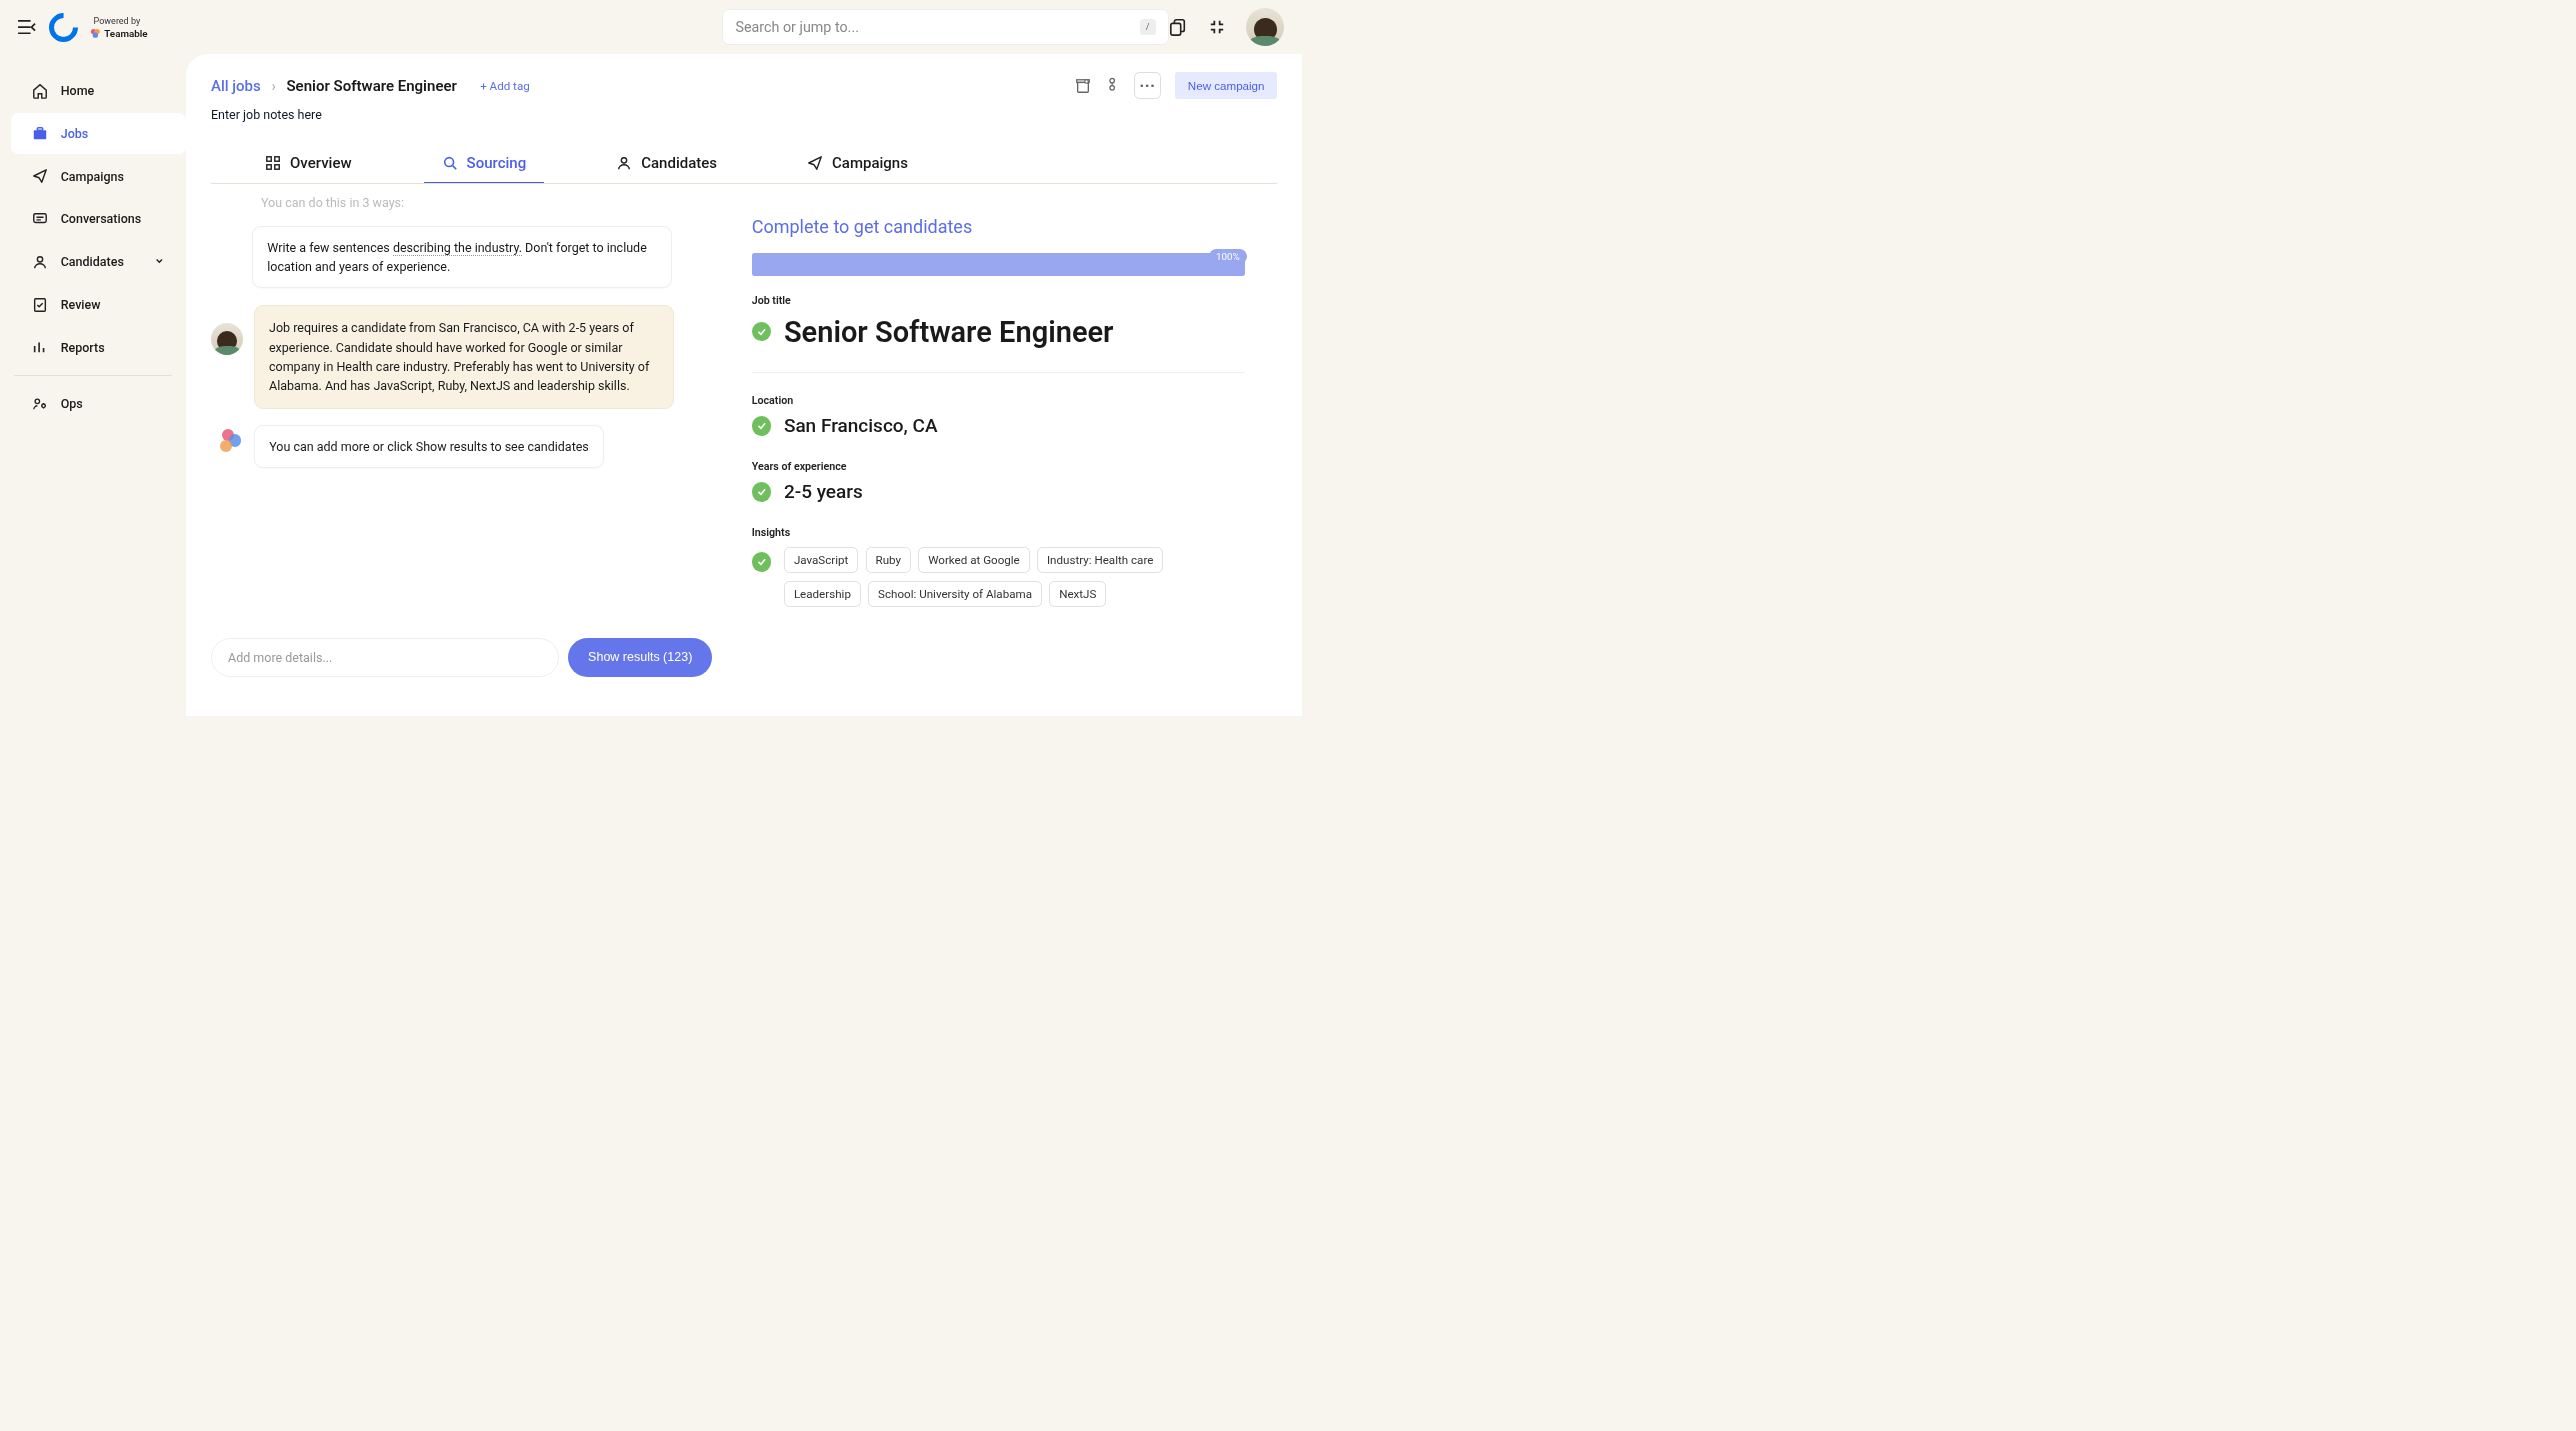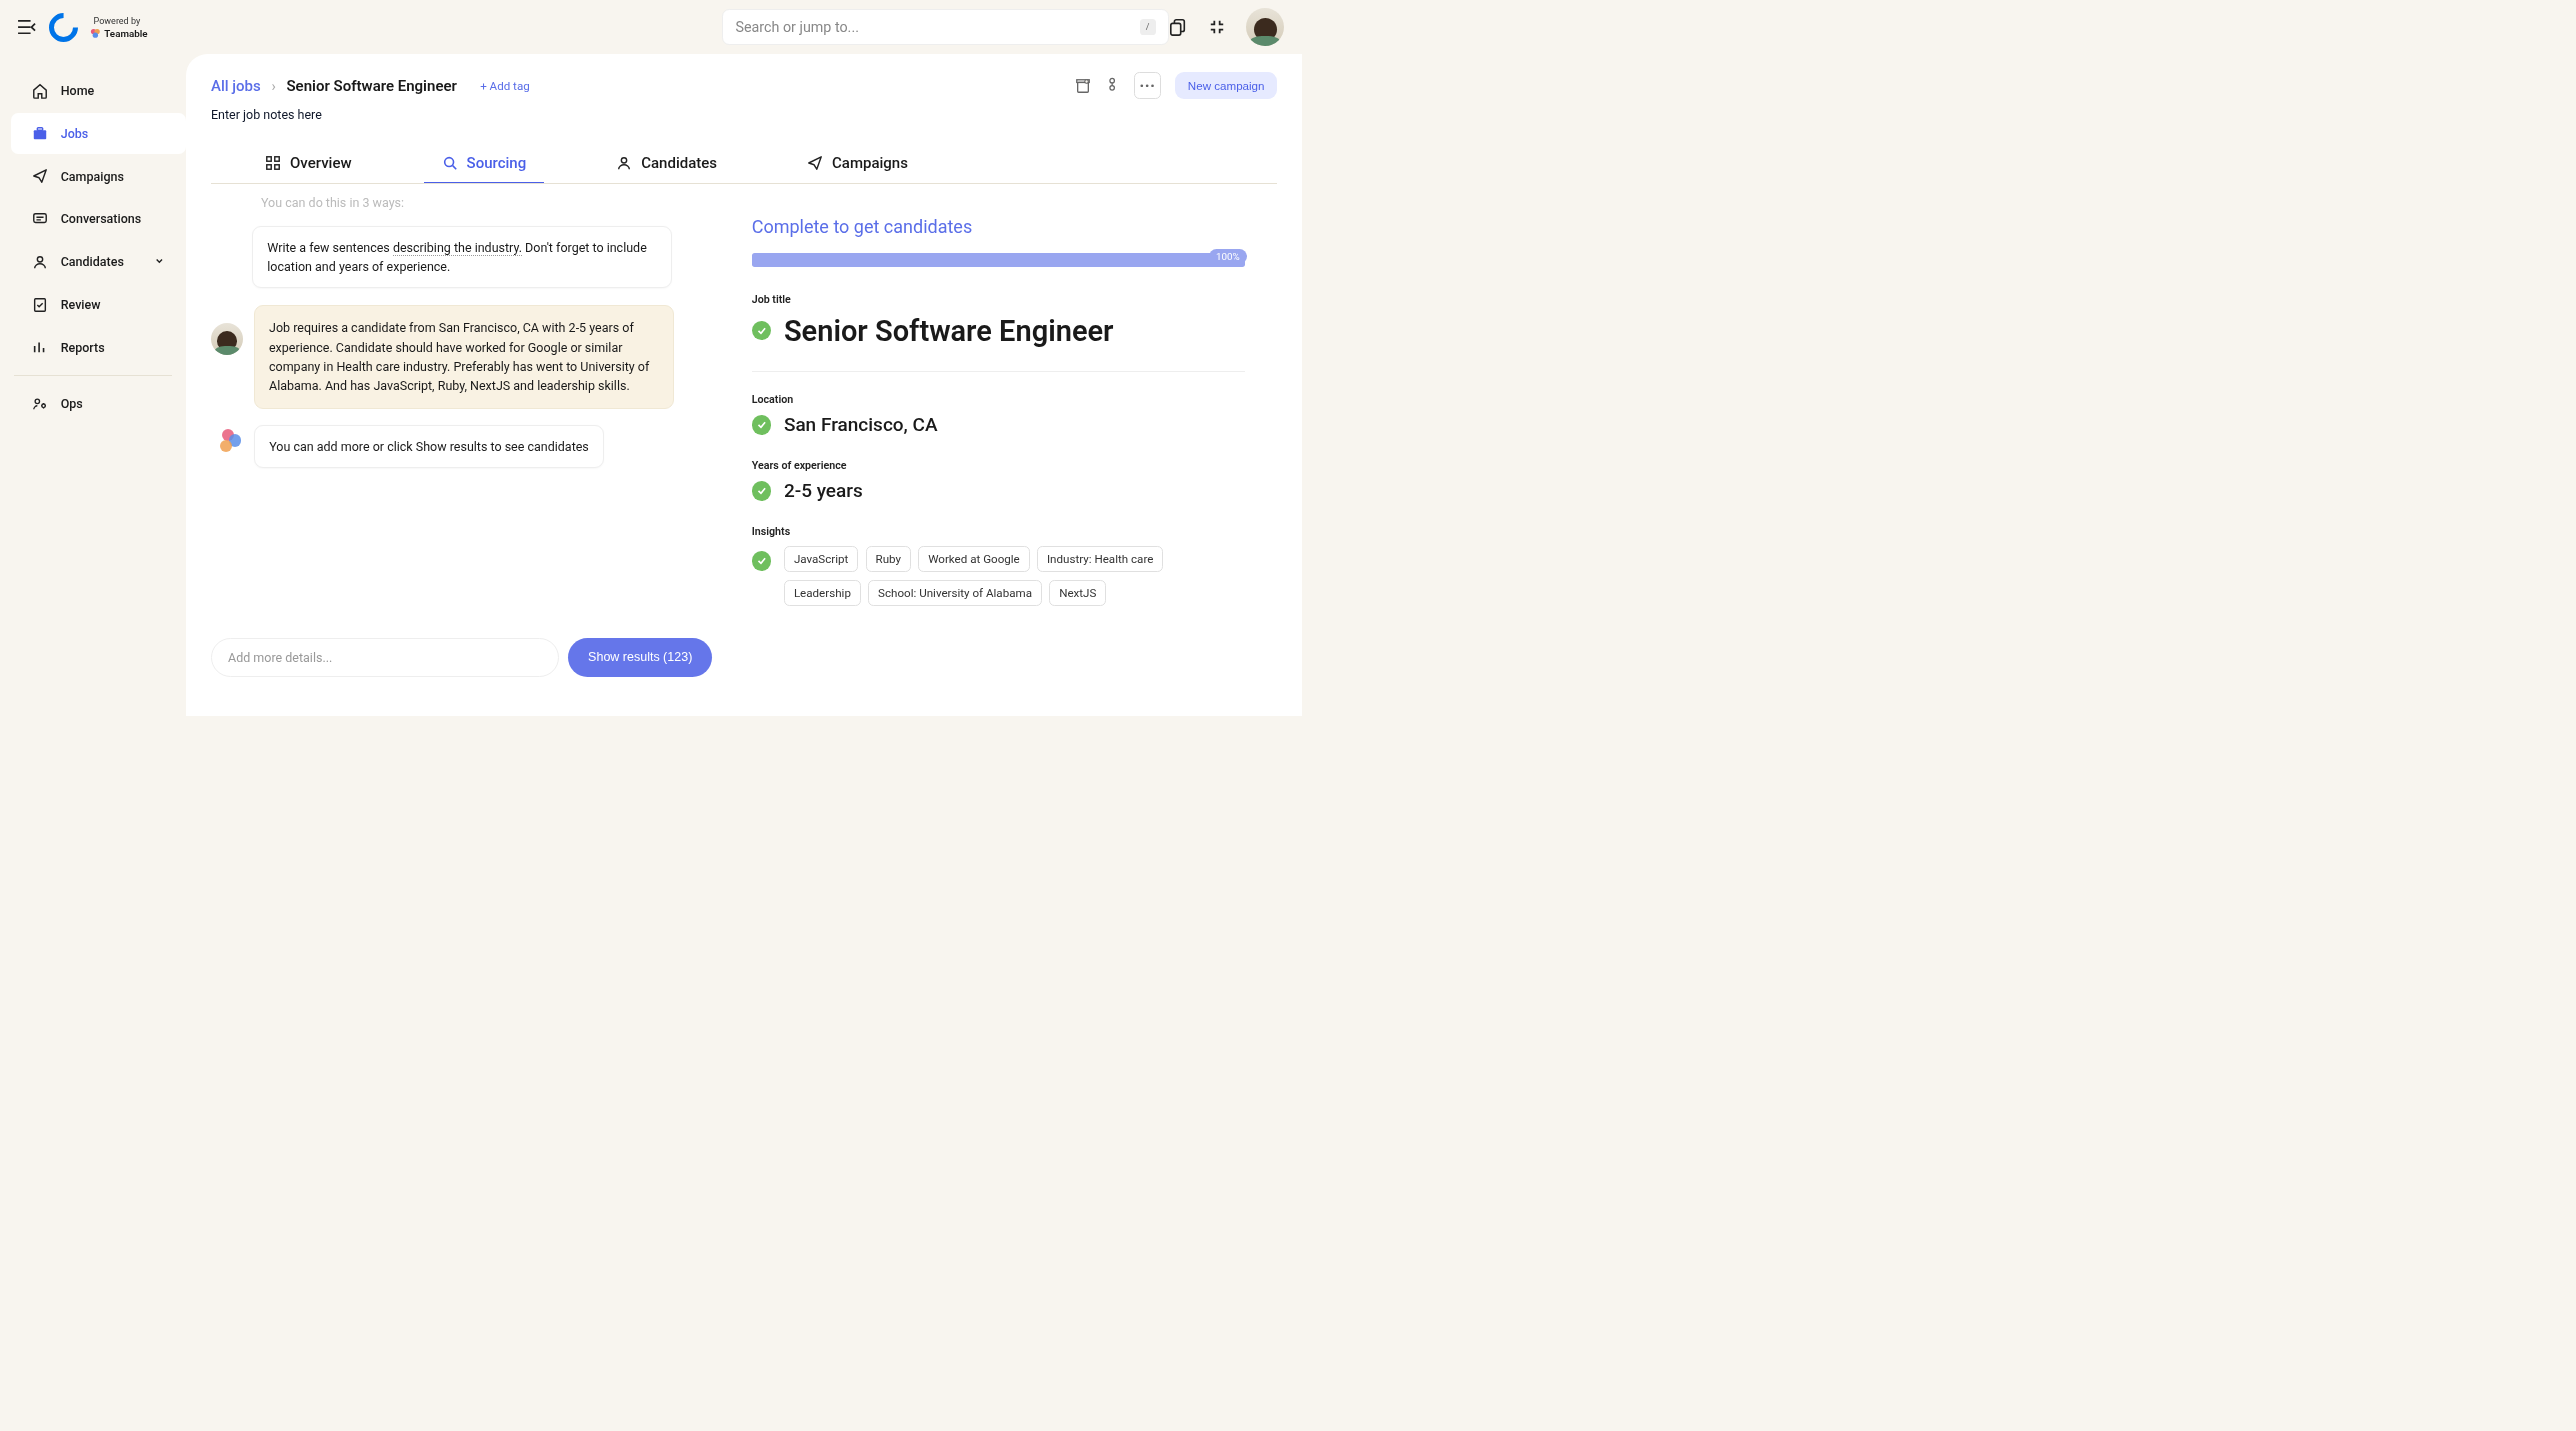--- a/index.html
+++ b/index.html
@@ -32,21 +32,21 @@
 .chev { margin-left:auto; }
 
 
 .main { flex:1; background:#fff; border-radius:21.5px 0 0 0; margin-left:0; padding: 18px 25px; overflow:hidden; display:flex; flex-direction:column;}
 .breadcrumb-row { display:flex; align-items:center; gap:10.7px; }
 .breadcrumb-link { color:#5a6ee8; font-size:15px; font-weight:500;}
 .chev-sep { color:#aaa; font-size:14.3px;}
 .job-title { font-size:15px; font-weight:600; }
 .add-tag { color:#5a6ee8; font-size:11.6px; margin-left:12.5px; cursor:pointer;}
 .header-actions { margin-left:auto; display:flex; align-items:center; gap:14.3px; }
-.new-campaign { background:#e6eaff; color:#4a5fe8; border:none; border-radius:9px; padding:7.2px 12.5px; font-size:11.6px; font-weight:500; cursor:pointer;}
+.new-campaign { background:#e6eaff; color:#4a5fe8; border:none; border-radius:3px; padding:7.2px 12.5px; font-size:11.6px; font-weight:500; cursor:pointer;}
 .more-btn { border:0.9px solid #ddd; border-radius:5.4px; width:27px;height:27px;display:flex;align-items:center;justify-content:center;cursor:pointer;}
 .notes-input { color:#0f172a; font-size:12.5px; margin-top:7.2px; }
 
 .tabs { display:flex; gap:54px; border-bottom:0.9px solid #e6e1d4; margin-top:21.5px; padding:0 36px;}
 .tab { display:flex; align-items:center; gap:9px; padding:10.7px 18px; font-size:15px; font-weight:500; cursor:pointer; border-bottom:1.8px solid transparent;}
 .tab.active { color:#4a5fe8; border-bottom-color:#4a5fe8;}
 
 .content-row { display:flex; gap:29px; flex:1; margin-top:0; overflow:hidden;}
 .chat-col { width: 501px; display:flex; flex-direction:column; padding-top:10.7px;}
 .chat-scroll { flex:1; overflow:hidden; position:relative;}
@@ -63,21 +63,21 @@
 .user-avatar-sm { width:32px;height:32px;border-radius:50%;flex-shrink:0;margin-left:0;margin-top:27px; background:linear-gradient(#e8e3d8,#d4cbb8);display:flex;align-items:center;justify-content:center;overflow:hidden;}
 .user-avatar-sm .inner{width:19.7px;height:19.7px;border-radius:50%;background:#3b2a1e;position:relative;top:2.7px;}
 .user-avatar-sm .inner::after{content:'';position:absolute;width:27px;height:16px;background:#5b8a6b;border-radius:40% 40% 0 0;bottom:-10.7px;left:-3.6px;}
 
 .chat-input-row { display:flex; gap:9px; padding:5.4px 0 21.5px 0;}
 .chat-input { flex:1; background:#fff; border:0.9px solid #eee; border-radius:19.7px; padding:10.7px 16px; font-size:12.5px; color:#999;}
 .show-results { background:#6576ea; color:#fff; border:none; border-radius:19.7px; padding:10.7px 19.7px; font-size:12.5px; font-weight:500; cursor:pointer;}
 
 .detail-col { flex:1; padding:32px 32px 0 10.7px;}
 .complete-title { color:#5a6ee8; font-size:18px; font-weight:400; margin-bottom:16px;}
-.progress-bar { height:14px; background:#99a6f0; border-radius:2.7px; position:relative; margin-bottom:26px;}
+.progress-bar { height:23px; background:#99a6f0; border-radius:2.7px; position:relative; margin-bottom:18px;}
 .progress-badge { position:absolute; right:-1.8px; top:-4.5px; background:#99a6f0; color:#fff; font-size:9.8px; padding:1.8px 7.2px; border-radius:9px;}
 .field-label { font-size:10.7px; font-weight:600; color:#222; margin-bottom:7.2px;}
 .field-value-row { display:flex; align-items:center; gap:12.5px; margin-bottom:23px;}
 .check-icon { width:19.7px;height:19.7px;border-radius:50%;background:#6fbf5e;display:flex;align-items:center;justify-content:center;flex-shrink:0;}
 .check-icon svg{width:11.6px;height:11.6px;}
 .big-title { font-size:29px; font-weight:600;}
 .mid-title { font-size:19px; font-weight:500;}
 .divider { height:0.9px; background:#eee; margin:3.6px 0 21.5px;}
 .tags-wrap { display:flex; flex-wrap:wrap; gap:7.2px;}
 .tag-chip { border:0.9px solid #e0e0e0; border-radius:5.4px; padding:5.4px 9px; font-size:11.6px; color:#333;}

